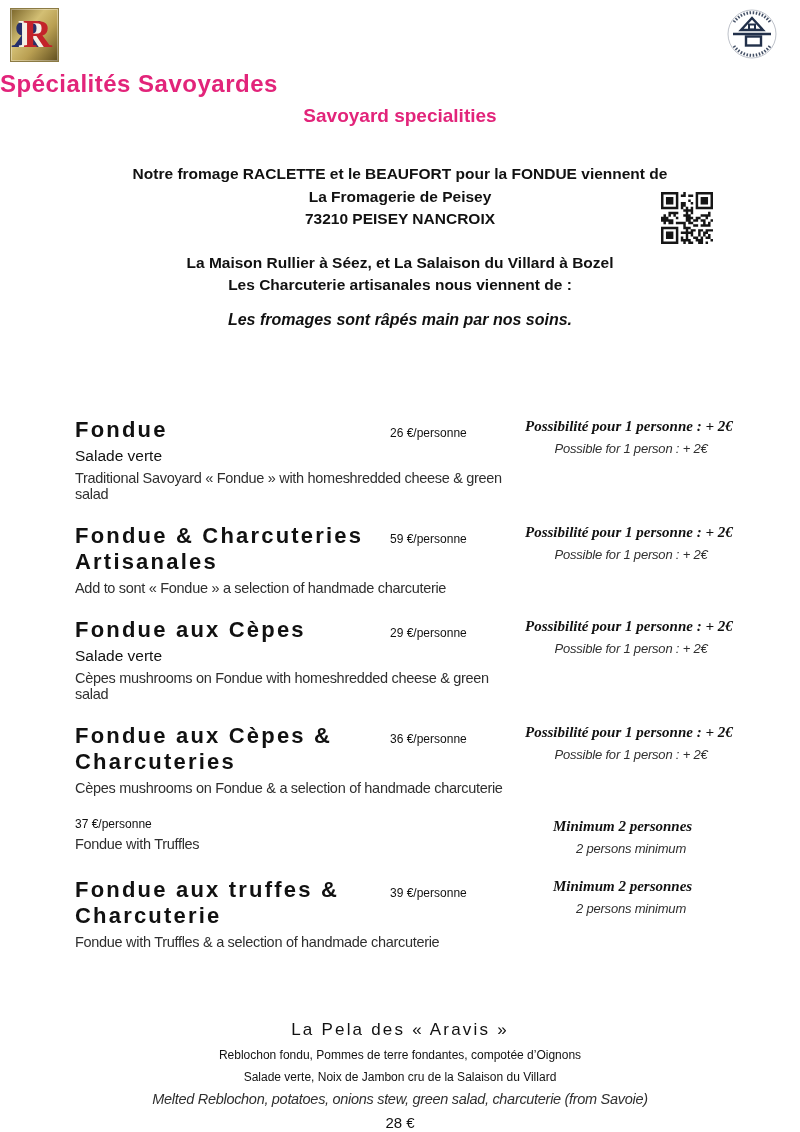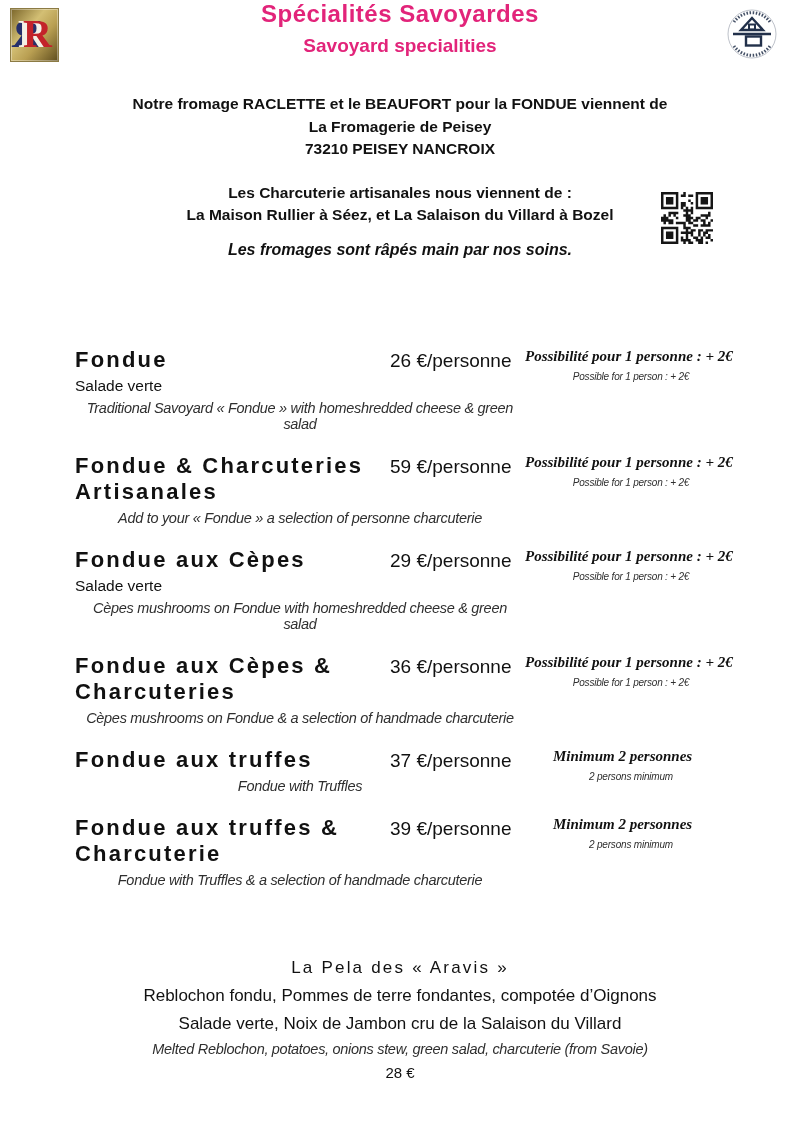--- a/index.html
+++ b/index.html
@@ -17,44 +17,44 @@
     background:linear-gradient(130deg,#7a652a 0%,#d3bf74 38%,#b99f52 62%,#5f4d1e 100%);
     border:1px solid #8c7b44;
     box-shadow:inset 0 0 0 1px rgba(255,255,255,.35);
   }
   .brand-logo span{position:absolute;top:1px;font:bold 40px "Liberation Serif",serif;line-height:48px;}
   .brand-logo .m-navy{left:1px;transform:scaleX(-1);color:#26306b;z-index:1;}
   .brand-logo .m-white{left:7px;color:#f4f1e6;z-index:2;}
   .brand-logo .m-red{left:12px;color:#c3232a;z-index:3;}
   .stamp{position:absolute;left:726px;top:8px;width:52px;height:52px;}
   
-  .title{margin:0;text-align:center;font-size:24px;font-weight:bold;letter-spacing:.5px;}
+  .title{margin:0;padding-top:70px;font-size:24px;font-weight:bold;letter-spacing:.5px;}
   .subtitle{margin:7px 0 0;text-align:center;font-size:19px;font-weight:bold;}
   
   .intro{margin-top:36px;text-align:center;font-weight:bold;font-size:15.5px;line-height:22.5px;}
   .charcuterie{margin-top:21px;text-align:center;font-weight:bold;font-size:15.5px;line-height:22.5px;}
   .hand-note{margin-top:14px;text-align:center;font-weight:bold;font-style:italic;font-size:16px;}
   .qr{position:absolute;left:661px;top:192px;width:52px;height:52px;}
   
   .menu{margin:88px 65px 0 75px;}
   .item{display:flex;margin-bottom:21px;}
   .item-left{width:450px;flex:0 0 450px;}
   .item-head{display:flex;align-items:baseline;}
   .item-name{flex:0 0 315px;font-size:22px;font-weight:bold;letter-spacing:2.2px;}
-  .item-price{flex:0 0 135px;font-size:19px;}
+  .item-price{flex:0 0 135px;font-size:12px;}
   .item-side{font-size:15.5px;margin-top:4px;}
-  .item-desc{font-style:italic;font-size:14.5px;color:#2f2f2f;letter-spacing:-.3px;margin-top:5px;text-align:center;}
+  .item-desc{font-size:14.5px;color:#2f2f2f;letter-spacing:-.3px;margin-top:5px;}
   .item-note{width:212px;flex:0 0 212px;padding-top:1px;}
   .note-fr{font-family:"Liberation Serif",serif;font-style:italic;font-weight:bold;font-size:15px;}
   .note-fr.underline{margin-left:28px;}
-  .note-en{font-style:italic;font-size:10px;color:#2f2f2f;text-align:center;margin-top:6px;letter-spacing:-.2px;}
+  .note-en{font-style:italic;font-size:13px;color:#2f2f2f;text-align:center;margin-top:6px;letter-spacing:-.2px;}
   
   .pela{margin-top:70px;text-align:center;}
   .pela-title{font-size:17px;font-weight:normal;letter-spacing:2.2px;}
-  .pela-fr{font-size:17px;margin-top:8px;}
+  .pela-fr{font-size:12px;margin-top:8px;}
   .pela-desc{font-style:italic;font-size:14.5px;color:#2f2f2f;letter-spacing:-.3px;margin-top:7px;}
   .pela-price{font-size:15px;margin-top:7px;}
 </style>
 </head>
 <body>
 
 <div class="page">
 
   <div class="brand-logo">
     <span class="m-navy">R</span>
@@ -79,22 +79,22 @@
     <div>Notre fromage RACLETTE et le BEAUFORT pour la FONDUE viennent de</div>
     <div>La Fromagerie de Peisey</div>
     <div>73210 PEISEY NANCROIX</div>
   </div>
 
   <svg class="qr" id="qr" viewBox="0 0 52 52">
       <path d="M0.00 0.00h2.48v2.48h-2.48zM2.48 0.00h2.48v2.48h-2.48zM4.95 0.00h2.48v2.48h-2.48zM7.43 0.00h2.48v2.48h-2.48zM9.90 0.00h2.48v2.48h-2.48zM12.38 0.00h2.48v2.48h-2.48zM14.86 0.00h2.48v2.48h-2.48zM22.29 0.00h2.48v2.48h-2.48zM34.67 0.00h2.48v2.48h-2.48zM37.14 0.00h2.48v2.48h-2.48zM39.62 0.00h2.48v2.48h-2.48zM42.10 0.00h2.48v2.48h-2.48zM44.57 0.00h2.48v2.48h-2.48zM47.05 0.00h2.48v2.48h-2.48zM49.52 0.00h2.48v2.48h-2.48zM0.00 2.48h2.48v2.48h-2.48zM14.86 2.48h2.48v2.48h-2.48zM19.81 2.48h2.48v2.48h-2.48zM22.29 2.48h2.48v2.48h-2.48zM27.24 2.48h2.48v2.48h-2.48zM29.71 2.48h2.48v2.48h-2.48zM34.67 2.48h2.48v2.48h-2.48zM49.52 2.48h2.48v2.48h-2.48zM0.00 4.95h2.48v2.48h-2.48zM4.95 4.95h2.48v2.48h-2.48zM7.43 4.95h2.48v2.48h-2.48zM9.90 4.95h2.48v2.48h-2.48zM14.86 4.95h2.48v2.48h-2.48zM34.67 4.95h2.48v2.48h-2.48zM39.62 4.95h2.48v2.48h-2.48zM42.10 4.95h2.48v2.48h-2.48zM44.57 4.95h2.48v2.48h-2.48zM49.52 4.95h2.48v2.48h-2.48zM0.00 7.43h2.48v2.48h-2.48zM4.95 7.43h2.48v2.48h-2.48zM7.43 7.43h2.48v2.48h-2.48zM9.90 7.43h2.48v2.48h-2.48zM14.86 7.43h2.48v2.48h-2.48zM27.24 7.43h2.48v2.48h-2.48zM34.67 7.43h2.48v2.48h-2.48zM39.62 7.43h2.48v2.48h-2.48zM42.10 7.43h2.48v2.48h-2.48zM44.57 7.43h2.48v2.48h-2.48zM49.52 7.43h2.48v2.48h-2.48zM0.00 9.90h2.48v2.48h-2.48zM4.95 9.90h2.48v2.48h-2.48zM7.43 9.90h2.48v2.48h-2.48zM9.90 9.90h2.48v2.48h-2.48zM14.86 9.90h2.48v2.48h-2.48zM19.81 9.90h2.48v2.48h-2.48zM22.29 9.90h2.48v2.48h-2.48zM29.71 9.90h2.48v2.48h-2.48zM34.67 9.90h2.48v2.48h-2.48zM39.62 9.90h2.48v2.48h-2.48zM42.10 9.90h2.48v2.48h-2.48zM44.57 9.90h2.48v2.48h-2.48zM49.52 9.90h2.48v2.48h-2.48zM0.00 12.38h2.48v2.48h-2.48zM14.86 12.38h2.48v2.48h-2.48zM19.81 12.38h2.48v2.48h-2.48zM22.29 12.38h2.48v2.48h-2.48zM34.67 12.38h2.48v2.48h-2.48zM49.52 12.38h2.48v2.48h-2.48zM0.00 14.86h2.48v2.48h-2.48zM2.48 14.86h2.48v2.48h-2.48zM4.95 14.86h2.48v2.48h-2.48zM7.43 14.86h2.48v2.48h-2.48zM9.90 14.86h2.48v2.48h-2.48zM12.38 14.86h2.48v2.48h-2.48zM14.86 14.86h2.48v2.48h-2.48zM19.81 14.86h2.48v2.48h-2.48zM24.76 14.86h2.48v2.48h-2.48zM29.71 14.86h2.48v2.48h-2.48zM34.67 14.86h2.48v2.48h-2.48zM37.14 14.86h2.48v2.48h-2.48zM39.62 14.86h2.48v2.48h-2.48zM42.10 14.86h2.48v2.48h-2.48zM44.57 14.86h2.48v2.48h-2.48zM47.05 14.86h2.48v2.48h-2.48zM49.52 14.86h2.48v2.48h-2.48zM22.29 17.33h2.48v2.48h-2.48zM24.76 17.33h2.48v2.48h-2.48zM27.24 17.33h2.48v2.48h-2.48zM29.71 17.33h2.48v2.48h-2.48zM7.43 19.81h2.48v2.48h-2.48zM9.90 19.81h2.48v2.48h-2.48zM12.38 19.81h2.48v2.48h-2.48zM14.86 19.81h2.48v2.48h-2.48zM24.76 19.81h2.48v2.48h-2.48zM29.71 19.81h2.48v2.48h-2.48zM47.05 19.81h2.48v2.48h-2.48zM2.48 22.29h2.48v2.48h-2.48zM7.43 22.29h2.48v2.48h-2.48zM12.38 22.29h2.48v2.48h-2.48zM22.29 22.29h2.48v2.48h-2.48zM24.76 22.29h2.48v2.48h-2.48zM27.24 22.29h2.48v2.48h-2.48zM39.62 22.29h2.48v2.48h-2.48zM42.10 22.29h2.48v2.48h-2.48zM44.57 22.29h2.48v2.48h-2.48zM47.05 22.29h2.48v2.48h-2.48zM0.00 24.76h2.48v2.48h-2.48zM2.48 24.76h2.48v2.48h-2.48zM4.95 24.76h2.48v2.48h-2.48zM14.86 24.76h2.48v2.48h-2.48zM24.76 24.76h2.48v2.48h-2.48zM27.24 24.76h2.48v2.48h-2.48zM29.71 24.76h2.48v2.48h-2.48zM34.67 24.76h2.48v2.48h-2.48zM37.14 24.76h2.48v2.48h-2.48zM44.57 24.76h2.48v2.48h-2.48zM0.00 27.24h2.48v2.48h-2.48zM2.48 27.24h2.48v2.48h-2.48zM4.95 27.24h2.48v2.48h-2.48zM7.43 27.24h2.48v2.48h-2.48zM9.90 27.24h2.48v2.48h-2.48zM24.76 27.24h2.48v2.48h-2.48zM27.24 27.24h2.48v2.48h-2.48zM32.19 27.24h2.48v2.48h-2.48zM34.67 27.24h2.48v2.48h-2.48zM39.62 27.24h2.48v2.48h-2.48zM42.10 27.24h2.48v2.48h-2.48zM49.52 27.24h2.48v2.48h-2.48zM2.48 29.71h2.48v2.48h-2.48zM7.43 29.71h2.48v2.48h-2.48zM9.90 29.71h2.48v2.48h-2.48zM14.86 29.71h2.48v2.48h-2.48zM17.33 29.71h2.48v2.48h-2.48zM19.81 29.71h2.48v2.48h-2.48zM22.29 29.71h2.48v2.48h-2.48zM27.24 29.71h2.48v2.48h-2.48zM29.71 29.71h2.48v2.48h-2.48zM42.10 29.71h2.48v2.48h-2.48zM47.05 29.71h2.48v2.48h-2.48zM22.29 32.19h2.48v2.48h-2.48zM32.19 32.19h2.48v2.48h-2.48zM34.67 32.19h2.48v2.48h-2.48zM39.62 32.19h2.48v2.48h-2.48zM42.10 32.19h2.48v2.48h-2.48zM44.57 32.19h2.48v2.48h-2.48zM47.05 32.19h2.48v2.48h-2.48zM0.00 34.67h2.48v2.48h-2.48zM2.48 34.67h2.48v2.48h-2.48zM4.95 34.67h2.48v2.48h-2.48zM7.43 34.67h2.48v2.48h-2.48zM9.90 34.67h2.48v2.48h-2.48zM12.38 34.67h2.48v2.48h-2.48zM14.86 34.67h2.48v2.48h-2.48zM22.29 34.67h2.48v2.48h-2.48zM24.76 34.67h2.48v2.48h-2.48zM27.24 34.67h2.48v2.48h-2.48zM0.00 37.14h2.48v2.48h-2.48zM14.86 37.14h2.48v2.48h-2.48zM24.76 37.14h2.48v2.48h-2.48zM29.71 37.14h2.48v2.48h-2.48zM32.19 37.14h2.48v2.48h-2.48zM37.14 37.14h2.48v2.48h-2.48zM39.62 37.14h2.48v2.48h-2.48zM44.57 37.14h2.48v2.48h-2.48zM47.05 37.14h2.48v2.48h-2.48zM49.52 37.14h2.48v2.48h-2.48zM0.00 39.62h2.48v2.48h-2.48zM4.95 39.62h2.48v2.48h-2.48zM7.43 39.62h2.48v2.48h-2.48zM9.90 39.62h2.48v2.48h-2.48zM14.86 39.62h2.48v2.48h-2.48zM19.81 39.62h2.48v2.48h-2.48zM22.29 39.62h2.48v2.48h-2.48zM24.76 39.62h2.48v2.48h-2.48zM27.24 39.62h2.48v2.48h-2.48zM29.71 39.62h2.48v2.48h-2.48zM37.14 39.62h2.48v2.48h-2.48zM42.10 39.62h2.48v2.48h-2.48zM44.57 39.62h2.48v2.48h-2.48zM0.00 42.10h2.48v2.48h-2.48zM4.95 42.10h2.48v2.48h-2.48zM7.43 42.10h2.48v2.48h-2.48zM9.90 42.10h2.48v2.48h-2.48zM14.86 42.10h2.48v2.48h-2.48zM24.76 42.10h2.48v2.48h-2.48zM29.71 42.10h2.48v2.48h-2.48zM37.14 42.10h2.48v2.48h-2.48zM42.10 42.10h2.48v2.48h-2.48zM47.05 42.10h2.48v2.48h-2.48zM0.00 44.57h2.48v2.48h-2.48zM4.95 44.57h2.48v2.48h-2.48zM7.43 44.57h2.48v2.48h-2.48zM9.90 44.57h2.48v2.48h-2.48zM14.86 44.57h2.48v2.48h-2.48zM19.81 44.57h2.48v2.48h-2.48zM24.76 44.57h2.48v2.48h-2.48zM32.19 44.57h2.48v2.48h-2.48zM34.67 44.57h2.48v2.48h-2.48zM39.62 44.57h2.48v2.48h-2.48zM44.57 44.57h2.48v2.48h-2.48zM47.05 44.57h2.48v2.48h-2.48zM0.00 47.05h2.48v2.48h-2.48zM14.86 47.05h2.48v2.48h-2.48zM19.81 47.05h2.48v2.48h-2.48zM22.29 47.05h2.48v2.48h-2.48zM24.76 47.05h2.48v2.48h-2.48zM27.24 47.05h2.48v2.48h-2.48zM34.67 47.05h2.48v2.48h-2.48zM37.14 47.05h2.48v2.48h-2.48zM39.62 47.05h2.48v2.48h-2.48zM49.52 47.05h2.48v2.48h-2.48zM0.00 49.52h2.48v2.48h-2.48zM2.48 49.52h2.48v2.48h-2.48zM4.95 49.52h2.48v2.48h-2.48zM7.43 49.52h2.48v2.48h-2.48zM9.90 49.52h2.48v2.48h-2.48zM12.38 49.52h2.48v2.48h-2.48zM14.86 49.52h2.48v2.48h-2.48zM22.29 49.52h2.48v2.48h-2.48zM27.24 49.52h2.48v2.48h-2.48zM29.71 49.52h2.48v2.48h-2.48zM37.14 49.52h2.48v2.48h-2.48zM39.62 49.52h2.48v2.48h-2.48zM44.57 49.52h2.48v2.48h-2.48z" fill="#161616"></path>
     </svg>
 
   <div class="charcuterie">
+    <div>La Maison Rullier à Séez, et La Salaison du Villard à Bozel</div>
     <div>Les Charcuterie artisanales nous viennent de :</div>
-    <div>La Maison Rullier à Séez, et La Salaison du Villard à Bozel</div>
   </div>
 
   <div class="hand-note">Les fromages sont râpés main par nos soins.</div>
 
   <div class="menu" id="menu-items">
     <div class="item">
       <div class="item-left">
         <div class="item-head">
           <span class="item-name">Fondue</span>
           <span class="item-price">26 €/personne</span>
@@ -108,21 +108,21 @@
       </div>
     </div>
 
     <div class="item">
       <div class="item-left">
         <div class="item-head">
           <span class="item-name">Fondue &amp; Charcuteries Artisanales</span>
           <span class="item-price">59 €/personne</span>
         </div>
 
-        <div class="item-desc">Add to your « Fondue » a selection of personne charcuterie</div>
+        <div class="item-desc">Add to sont « Fondue » a selection of handmade charcuterie</div>
       </div>
       <div class="item-note">
         <div class="note-fr">Possibilité pour 1 personne : + 2€</div>
         <div class="note-en">Possible for 1 person : + 2€</div>
       </div>
     </div>
 
     <div class="item">
       <div class="item-left">
         <div class="item-head">
@@ -149,21 +149,20 @@
       </div>
       <div class="item-note">
         <div class="note-fr">Possibilité pour 1 personne : + 2€</div>
         <div class="note-en">Possible for 1 person : + 2€</div>
       </div>
     </div>
 
     <div class="item">
       <div class="item-left">
         <div class="item-head">
-          <span class="item-name">Fondue aux truffes</span>
           <span class="item-price">37 €/personne</span>
         </div>
 
         <div class="item-desc">Fondue with Truffles</div>
       </div>
       <div class="item-note">
         <div class="note-fr underline">Minimum 2 personnes</div>
         <div class="note-en">2 persons minimum</div>
       </div>
     </div>

